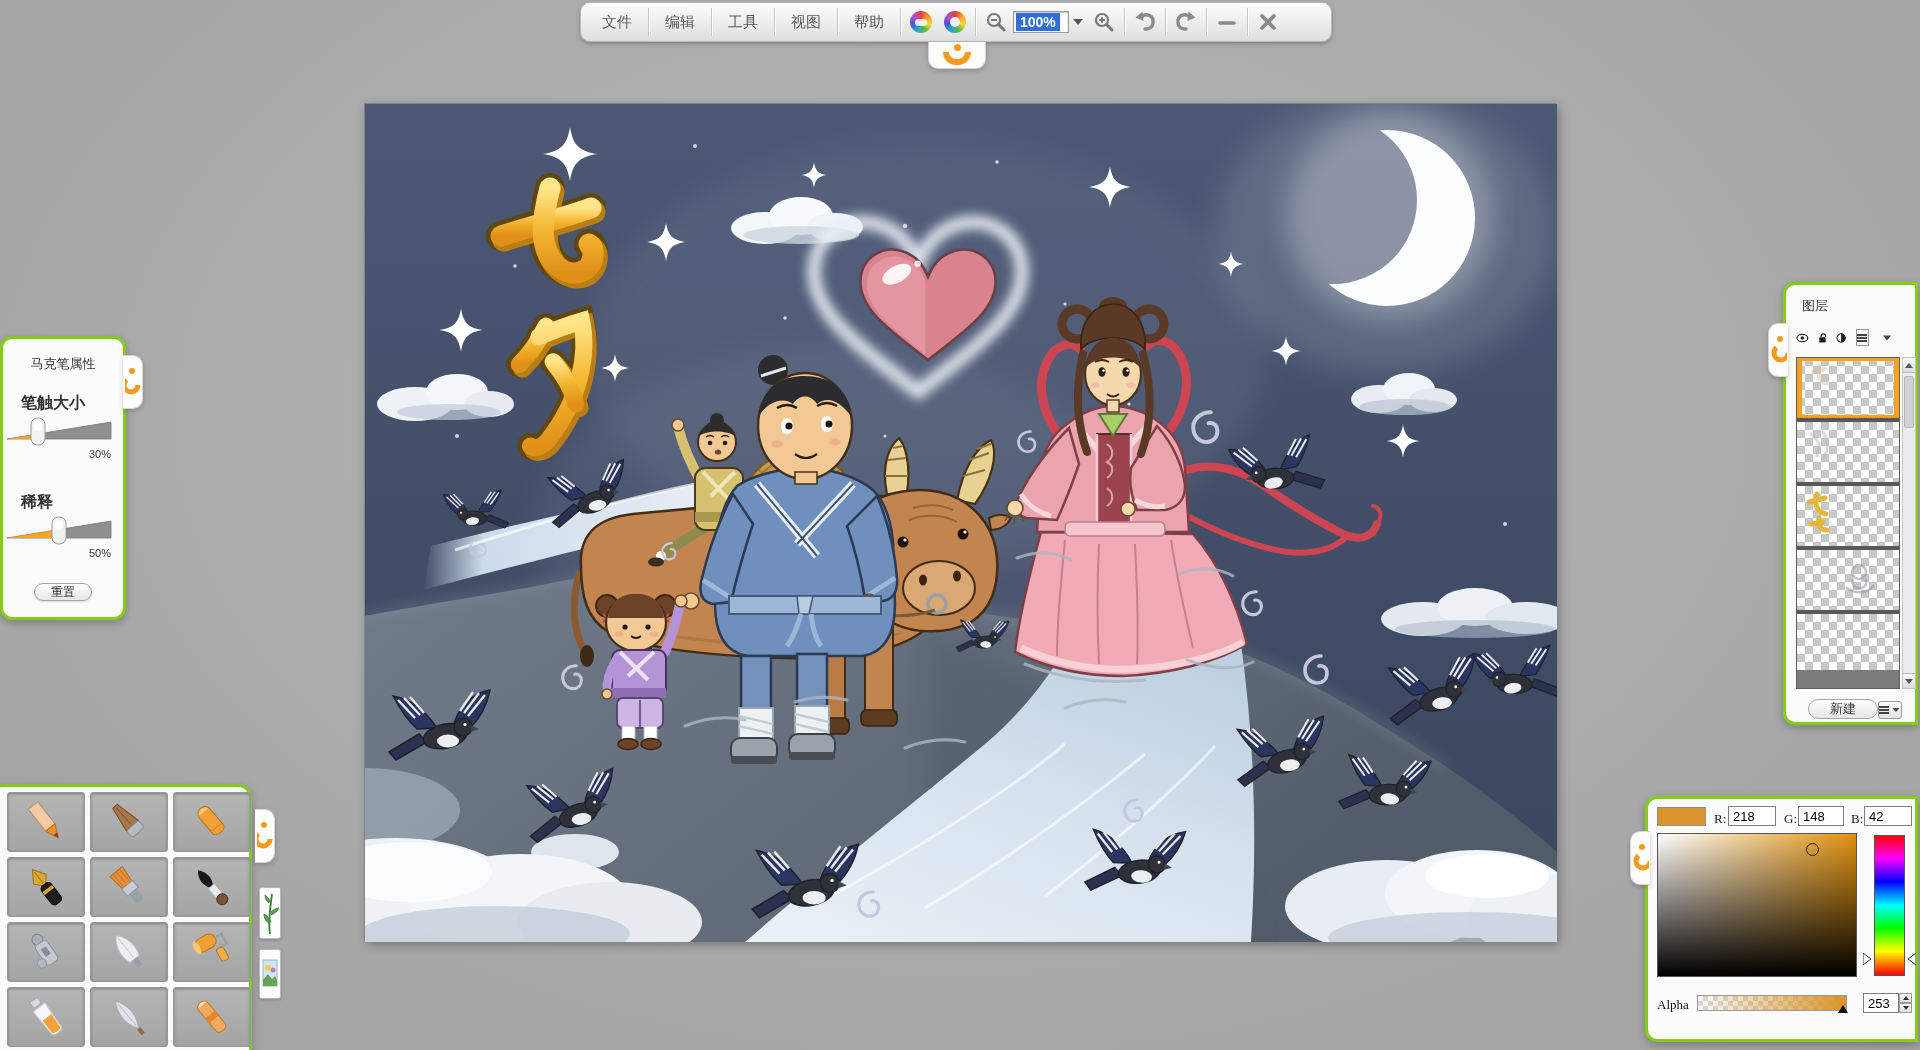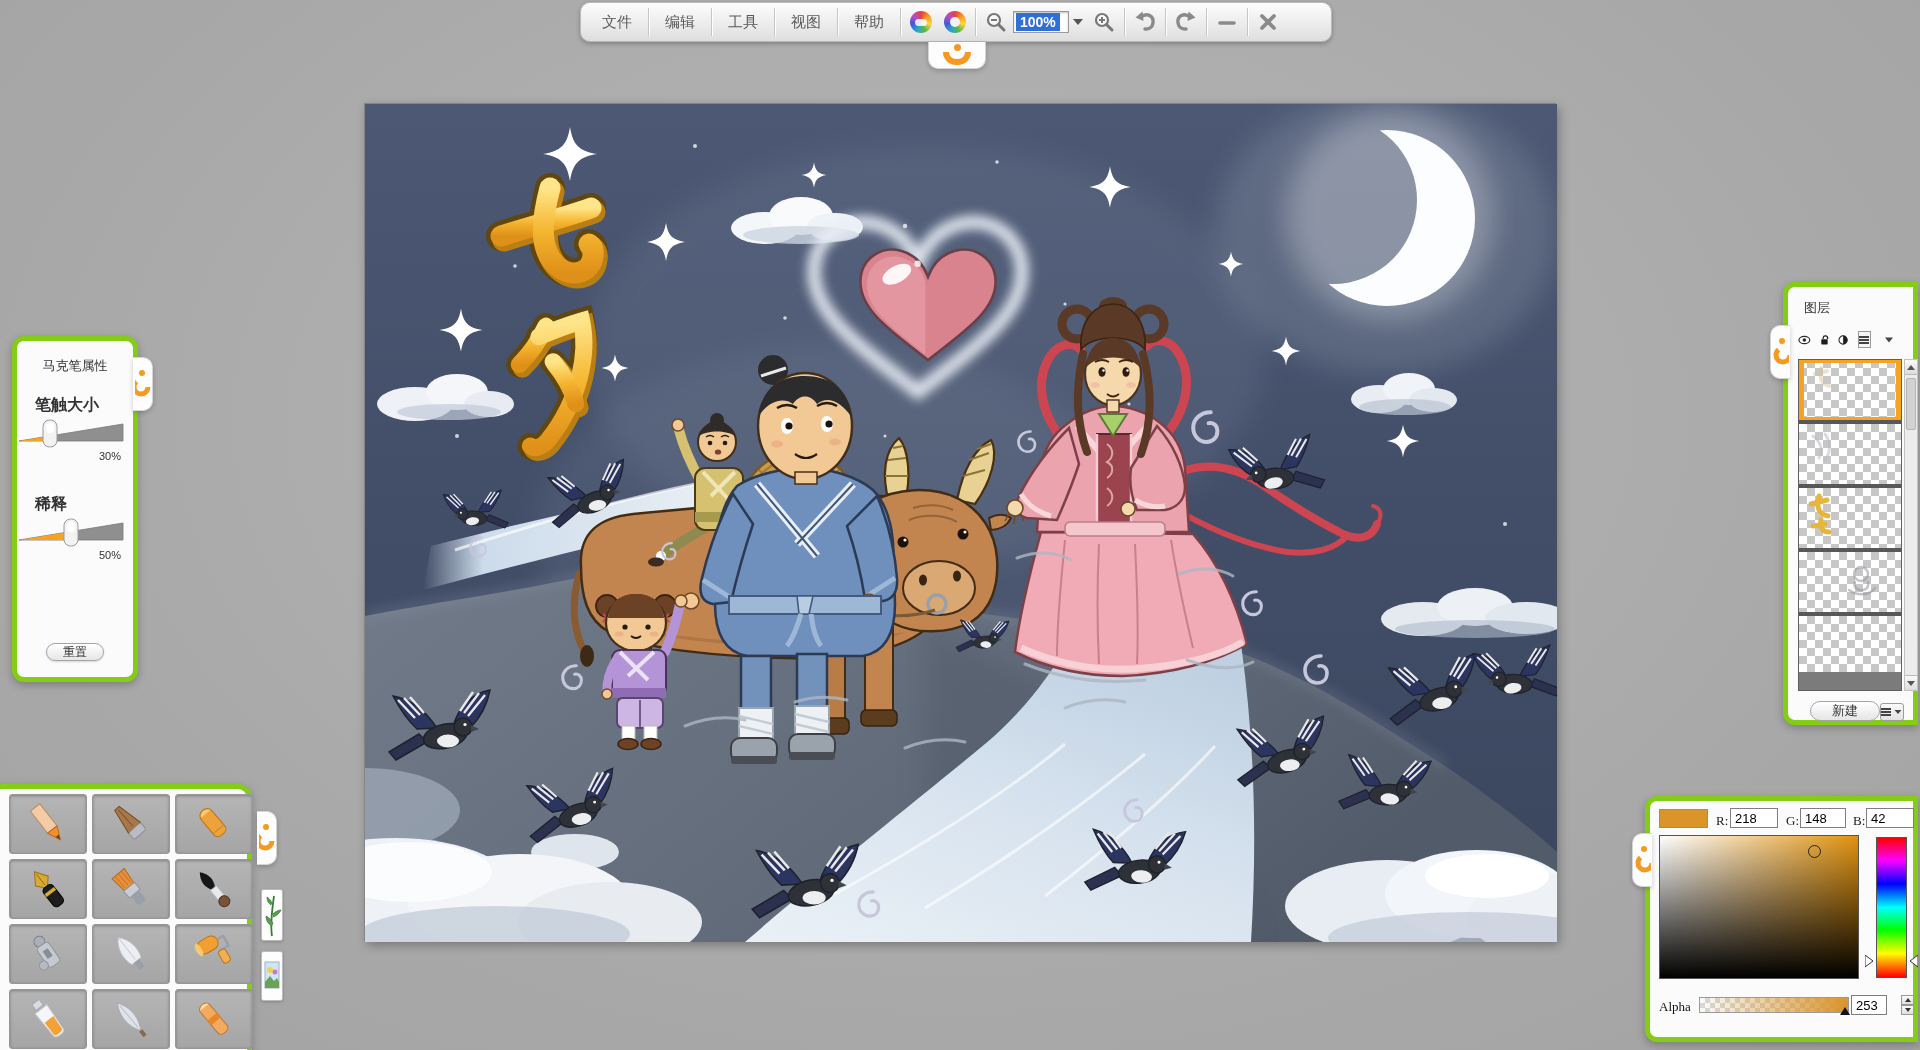--- a/index.html
+++ b/index.html
@@ -1,21 +1,21 @@
 <!DOCTYPE html>
 <html><head>
 <meta charset="utf-8">
 <style>
   * { margin:0; padding:0; box-sizing:border-box; }
   html,body { width:1920px; height:1050px; overflow:hidden; }
   body { font-family:"Liberation Sans", sans-serif;
          background: radial-gradient(ellipse at 50% 40%, #b7b7b7 0%, #ababab 55%, #a2a2a2 100%); }
 
   
-  .panel { position:absolute; background:#fbfbfb; border:5px solid #84cc16;
+  .panel { position:absolute; background:#fbfbfb; border:3px solid #84cc16;
            border-radius:12px; box-shadow:0 3px 9px rgba(0,0,0,.25); }
   .handle-tab { position:absolute; width:20px; height:54px; background:#fdfdfd;
                 border:1px solid #d5d5d5; box-shadow:0 2px 5px rgba(0,0,0,.2);
                 display:flex; align-items:center; justify-content:center; }
   .handle-tab.right { border-radius:0 10px 10px 0; border-left:none; }
   .handle-tab.left  { border-radius:10px 0 0 10px; border-right:none; }
 
   
   #toolbar { position:absolute; left:580px; top:2px; width:752px; height:40px;
              background:linear-gradient(#fdfdfd,#ececec 55%,#dedede);
@@ -43,21 +43,21 @@
   #tb-handle .dot { width:7px; height:7px; border-radius:50%; background:#f59a20; margin-top:2px; }
   #tb-handle .smile { width:28px; height:13px; border:6px solid #f59a20; border-top:none;
                       border-radius:0 0 16px 16px; margin-top:1px; }
 
   
   #canvas-frame { position:absolute; left:364px; top:103px; width:1192px; height:838px;
                   border:1px solid #858585; box-shadow:3px 4px 10px rgba(0,0,0,.3); background:#3f4a63; }
   #canvas-frame svg { display:block; }
 
   
-  #brush-props { left:12px; top:336px; width:126px; height:346px; }
+  #brush-props { left:0; top:336px; width:126px; height:284px; }
   #brush-props .title { font-size:13px; color:#333; text-align:center; margin-top:16px; }
   .bp-label { font-size:16px; color:#333; margin:0 0 0 18px;font-weight:bold; }
   .bp-value { font-size:11px; color:#333; text-align:right; margin-right:12px; }
   .slider-svg { display:block; margin:0 auto; }
   #reset-btn { position:absolute; left:50%; transform:translateX(-50%); bottom:16px; width:58px; height:18px;
                border-radius:9px; border:1px solid #a5a5a5; background:linear-gradient(#fff,#e6e6e6);
                font-size:12px; color:#333; text-align:center; line-height:16px; box-shadow:0 1px 2px rgba(0,0,0,.15); }
 
   
   #brush-palette { left:-12px; top:784px; width:264px; height:282px; border-radius:14px; }
@@ -115,21 +115,21 @@
              background:linear-gradient(to bottom,#f00 0%,#f0f 16%,#00f 33%,#0ff 50%,#0f0 66%,#ff0 83%,#f00 100%); }
   .hue-arrow { position:absolute; top:154px; }
   .alpha-label { position:absolute; left:9px; top:198px; font-family:"Liberation Serif",serif; font-size:13px; color:#111; }
   .alpha-track { position:absolute; left:49px; top:196px; width:150px; height:16px; border:1px solid #9a9a9a;
                  background-image:linear-gradient(to right, rgba(218,148,42,0), rgba(218,148,42,1)),
                                   linear-gradient(45deg,#d8d8d8 25%,transparent 25%,transparent 75%,#d8d8d8 75%),
                                   linear-gradient(45deg,#d8d8d8 25%,transparent 25%,transparent 75%,#d8d8d8 75%);
                  background-size:100% 100%, 10px 10px, 10px 10px; background-position:0 0,0 0,5px 5px; }
   .alpha-marker { position:absolute; left:190px; top:206px; width:0; height:0;
                   border-left:5px solid transparent; border-right:5px solid transparent; border-bottom:8px solid #111; }
-  .alpha-input { position:absolute; left:201px; top:194px; width:36px; height:20px; border:1px solid #7e7e7e;
+  .alpha-input { position:absolute; left:215px; top:194px; width:36px; height:20px; border:1px solid #7e7e7e;
                  font-size:13px; padding-left:4px; }
   .spinner { position:absolute; left:251px; top:194px; width:13px; height:20px; display:flex; flex-direction:column; }
   .spin-btn { flex:1; border:1px solid #9a9a9a; background:linear-gradient(#fafafa,#dedede);
               display:flex; align-items:center; justify-content:center; }
   .spin-btn .t { width:0;height:0;border-left:3px solid transparent;border-right:3px solid transparent; }
   .spin-up .t { border-bottom:4px solid #333; } .spin-dn .t { border-top:4px solid #333; }
 </style>
 </head>
 <body>
 

